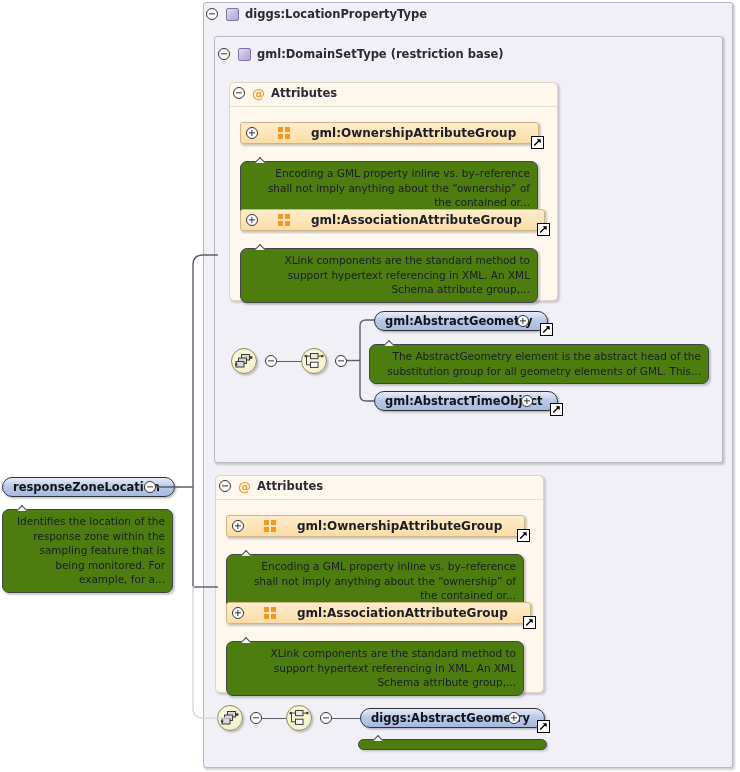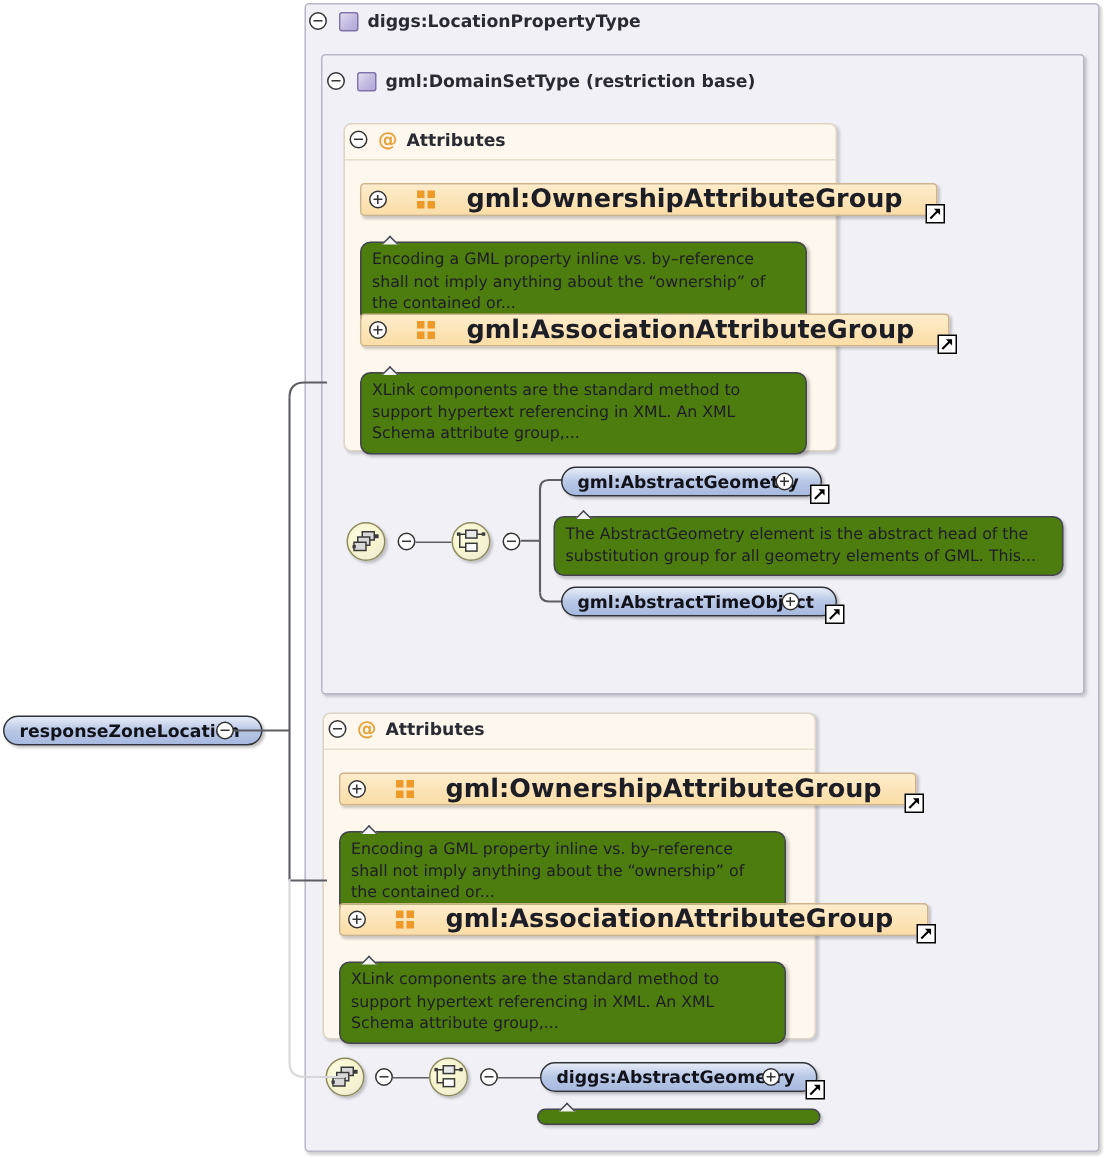--- a/index.html
+++ b/index.html
@@ -3,21 +3,21 @@
 <meta charset="utf-8">
 <style>
   * { box-sizing: border-box; }
   html, body {
     margin: 0; padding: 0;
     width: 740px; height: 772px;
     background: #ffffff;
     font-family: "DejaVu Sans", "Liberation Sans", sans-serif;
     overflow: hidden;
   }
-  #root { position: relative; width: 740px; height: 772px; }
+  #root { position: relative; width: 740px; height: 772px; text-align: right; }
 
   
   .type-box {
     position: absolute;
     background: #f1f0f7;
     border: 1px solid #b9b6c6;
     border-radius: 3px;
     box-shadow: 1.5px 1.5px 2px rgba(0,0,0,0.18);
   }
   .type-header {
@@ -100,21 +100,21 @@
   
   .ag-node {
     position: absolute;
     display: flex; align-items: center; gap: 19px;
     padding: 0 22px 0 6px;
     height: 22px;
     background: linear-gradient(180deg,#fdeccb 0%, #fbdda6 100%);
     border: 1px solid #cdb48a;
     border-radius: 3px;
     box-shadow: 1.5px 1.5px 2px rgba(0,0,0,0.2);
-    font-size: 17px; font-weight: 700; color: #1d1d26;
+    font-size: 12px; font-weight: 700; color: #1d1d26;
     white-space: nowrap;
   }
   .ext-link {
     position: absolute;
     right: -6px; bottom: -6px;
     width: 13px; height: 13px;
     background: #ffffff;
     border: 1.2px solid #000;
   }
   .ext-link svg { display:block; }
@@ -399,20 +399,24 @@
   </div>
   <div class="toggle plus abs" style="left:508px; top:712px;"></div>
   <div class="doc" style="left:358px; top:739px; width:189px;">
     <span class="tail"></span>
   </div>
 
   <div class="el-node" style="left:2px; top:477px;">
     <span>responseZoneLocation</span>
   </div>
   <div class="toggle abs" style="left:144px; top:481px;"></div>
+  <div class="doc" style="left:2px; top:509px; width:171px;">
+    <span class="tail"></span>
+    <span>Identifies the location of the response zone within the sampling feature that is being monitored. For example, for a...</span>
+  </div>
 
   <div class="curve" style="left:156px; top:250px;">
     <svg width="70" height="480" viewBox="0 0 70 480">
 
       <path d="M0 237 L37 237" stroke="#5d5d63" stroke-width="1.4" fill="none"></path>
 
       <path d="M37 15 L37 337" stroke="#5d5d63" stroke-width="1.4" fill="none"></path>
 
       <path d="M37 15 Q37 5 47 5 L62 5" stroke="#5d5d63" stroke-width="1.4" fill="none"></path>
 

